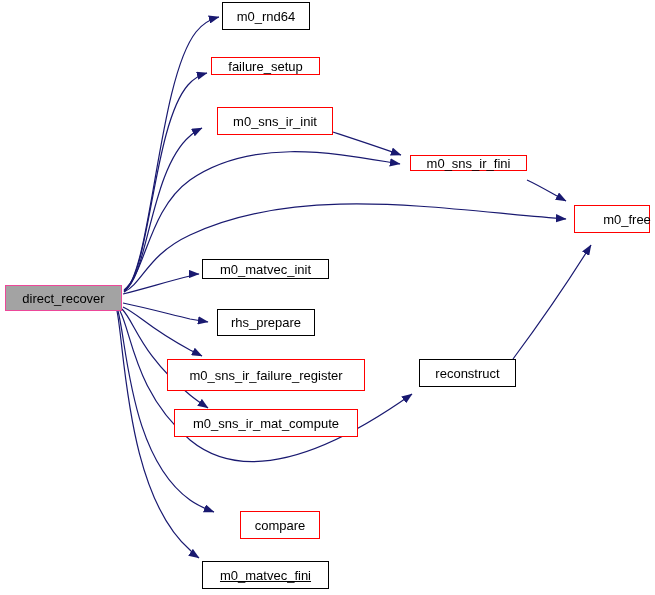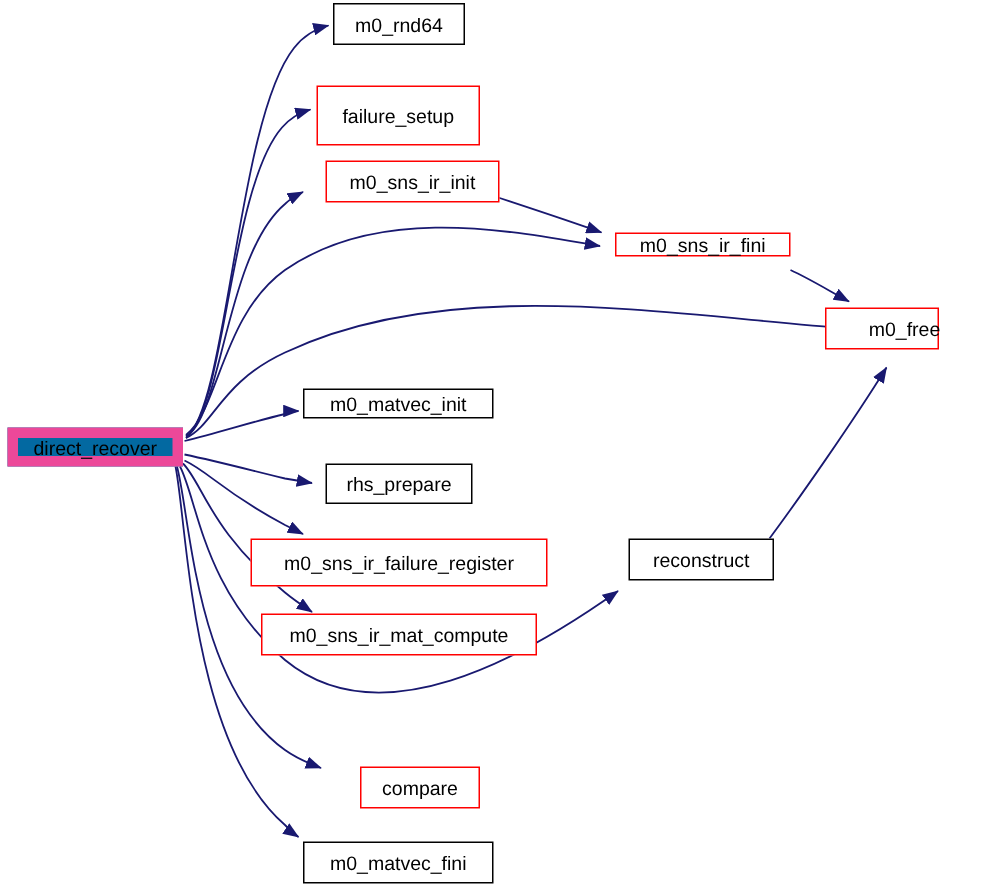--- a/index.html
+++ b/index.html
@@ -34,22 +34,22 @@
     color: #000000;
     background: #ffffff;
     border: 1px solid #000000;
     white-space: nowrap;
     z-index: 5;
   }
   .node.red {
     border: 1px solid #ff0000;
   }
   .node.current {
-    background: #0369a1;
-    border: 7px solid #ec4899;
+    background: #a3a3a3;
+    border: 1px solid #ec4899;
   }
   .node-label {
     pointer-events: none;
   }
 </style>
 </head>
 <body>
 
 <div id="canvas">
 
@@ -78,48 +78,48 @@
       </g>
   </svg>
 
   <div id="nodes-group">
       <div class="node current" style="left: 5px; top: 285px; width: 117px; height: 26px;">
         <span class="node-label">direct_recover</span>
       </div>
       <div class="node" style="left: 222px; top: 2px; width: 88px; height: 28px;">
         <span class="node-label">m0_rnd64</span>
       </div>
-      <div class="node red" style="left: 211px; top: 57px; width: 109px; height: 40px;">
+      <div class="node red" style="left: 211px; top: 57px; width: 109px; height: 18px;">
         <span class="node-label">failure_setup</span>
       </div>
       <div class="node red" style="left: 217px; top: 107px; width: 116px; height: 28px; align-items: center;">
         <span class="node-label">m0_sns_ir_init</span>
       </div>
       <div class="node red" style="left: 410px; top: 155px; width: 117px; height: 16px;">
         <span class="node-label">m0_sns_ir_fini</span>
       </div>
-      <div class="node red" style="left: 550px; top: 205px; width: 76px; height: 28px; padding-left: 30px;">
+      <div class="node red" style="left: 574px; top: 205px; width: 76px; height: 28px; padding-left: 30px;">
         <span class="node-label">m0_free</span>
       </div>
       <div class="node" style="left: 202px; top: 259px; width: 127px; height: 20px;">
         <span class="node-label">m0_matvec_init</span>
       </div>
       <div class="node" style="left: 217px; top: 309px; width: 98px; height: 27px;">
         <span class="node-label">rhs_prepare</span>
       </div>
       <div class="node red" style="left: 167px; top: 359px; width: 198px; height: 32px;">
         <span class="node-label">m0_sns_ir_failure_register</span>
       </div>
       <div class="node red" style="left: 174px; top: 409px; width: 184px; height: 28px;">
         <span class="node-label">m0_sns_ir_mat_compute</span>
       </div>
       <div class="node" style="left: 419px; top: 359px; width: 97px; height: 28px; text-align: center;">
         <span class="node-label">reconstruct</span>
       </div>
       <div class="node red" style="left: 240px; top: 511px; width: 80px; height: 28px;">
         <span class="node-label">compare</span>
       </div>
-      <div class="node" style="left: 202px; top: 561px; width: 127px; height: 28px;">
+      <div class="node" style="left: 202px; top: 561px; width: 127px; height: 28px; text-decoration: underline;">
         <span class="node-label">m0_matvec_fini</span>
       </div>
     </div>
 
 </div>
 
 </body></html>

